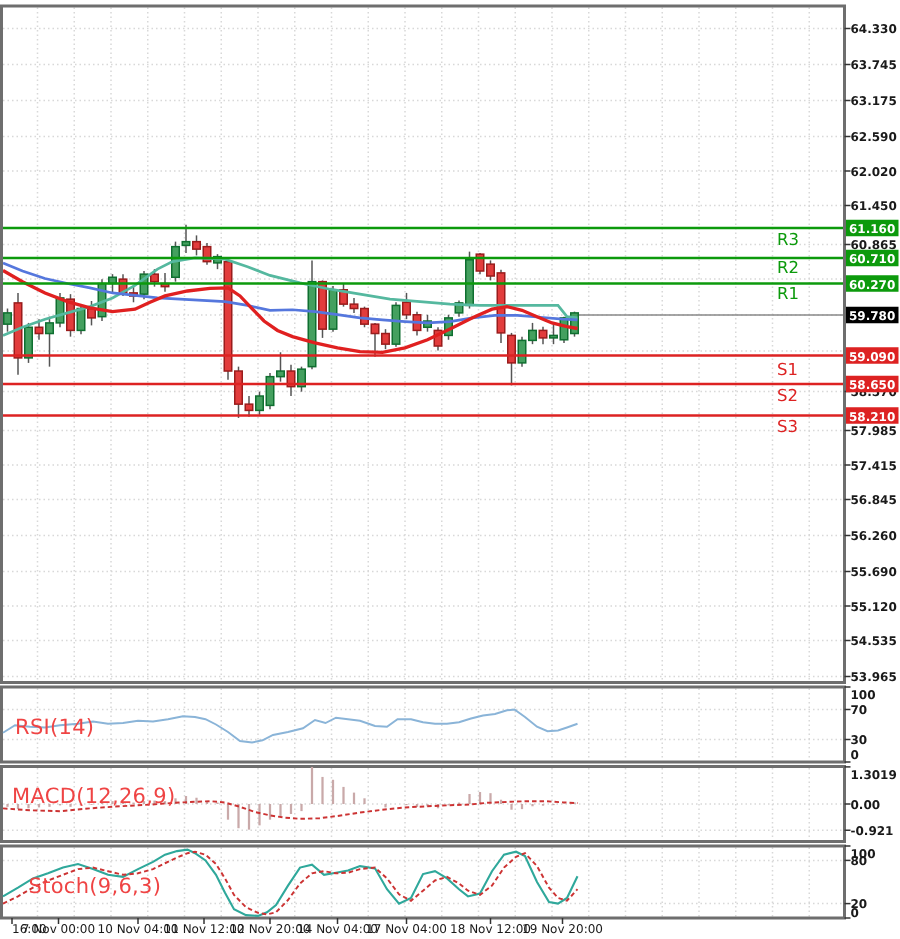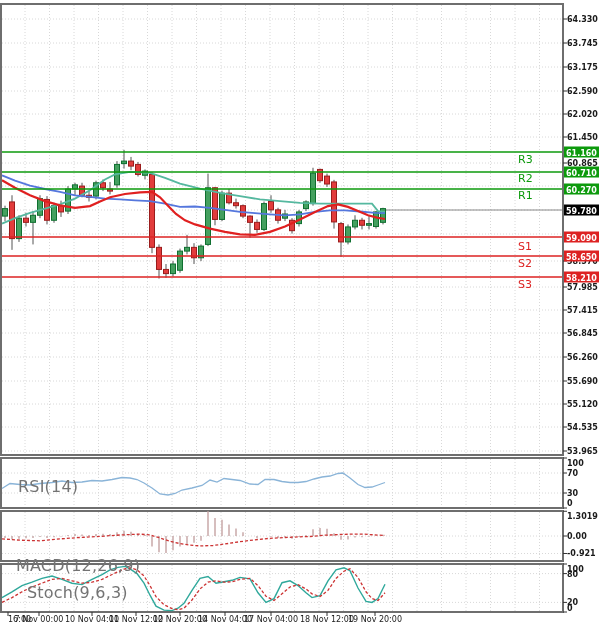--- a/index.html
+++ b/index.html
@@ -1,19 +1,19 @@
 <!DOCTYPE html>
 <html><head>
 <meta charset="utf-8">
 <style>
   html,body{margin:0;padding:0;background:#fff;}
   #stage{position:relative;width:600px;height:626px;background:#ffffff;overflow:hidden;
          font-family:"DejaVu Sans", "Liberation Sans", sans-serif;}
   #chart-svg{position:absolute;left:0;top:0;}
-  .panel-label{position:absolute;font-size:16px;color:#737373;letter-spacing:0.2px;margin-left:8px;}
+  .panel-label{position:absolute;font-size:14px;color:#ef4444;letter-spacing:0.2px;}
 </style>
 </head>
 <body>
 <div id="stage">
 
 <svg id="chart-svg" width="600" height="626">
       <rect x="0" y="0" width="600" height="626" fill="#ffffff"></rect>
       <g>
         <line x1="25" y1="5" x2="25" y2="454" stroke="#d8d8d8" stroke-width="1" stroke-dasharray="1,2"></line>
         <line x1="25" y1="459" x2="25" y2="507" stroke="#d8d8d8" stroke-width="1" stroke-dasharray="1,2"></line>
@@ -541,16 +541,16 @@
         <line x1="271" y1="612" x2="271" y2="616" stroke="#333" stroke-width="1"></line>
         <text x="271" y="622" fill="#1a1a1a" font-size="8px" text-anchor="middle">17 Nov 04:00</text>
         <line x1="327" y1="612" x2="327" y2="616" stroke="#333" stroke-width="1"></line>
         <text x="327" y="622" fill="#1a1a1a" font-size="8px" text-anchor="middle">18 Nov 12:00</text>
         <line x1="375" y1="612" x2="375" y2="616" stroke="#333" stroke-width="1"></line>
         <text x="375" y="622" fill="#1a1a1a" font-size="8px" text-anchor="middle">19 Nov 20:00</text>
       </g>
     </svg>
 
 <div class="panel-label" style="left:10px;top:477px">RSI(14)</div>
-<div class="panel-label" style="left:8px;top:556px">MACD(12,26,9)</div>
+<div class="panel-label" style="left:8px;top:523px">MACD(12,26,9)</div>
 <div class="panel-label" style="left:19px;top:583px">Stoch(9,6,3)</div>
 
 </div>
 
 </body></html>

